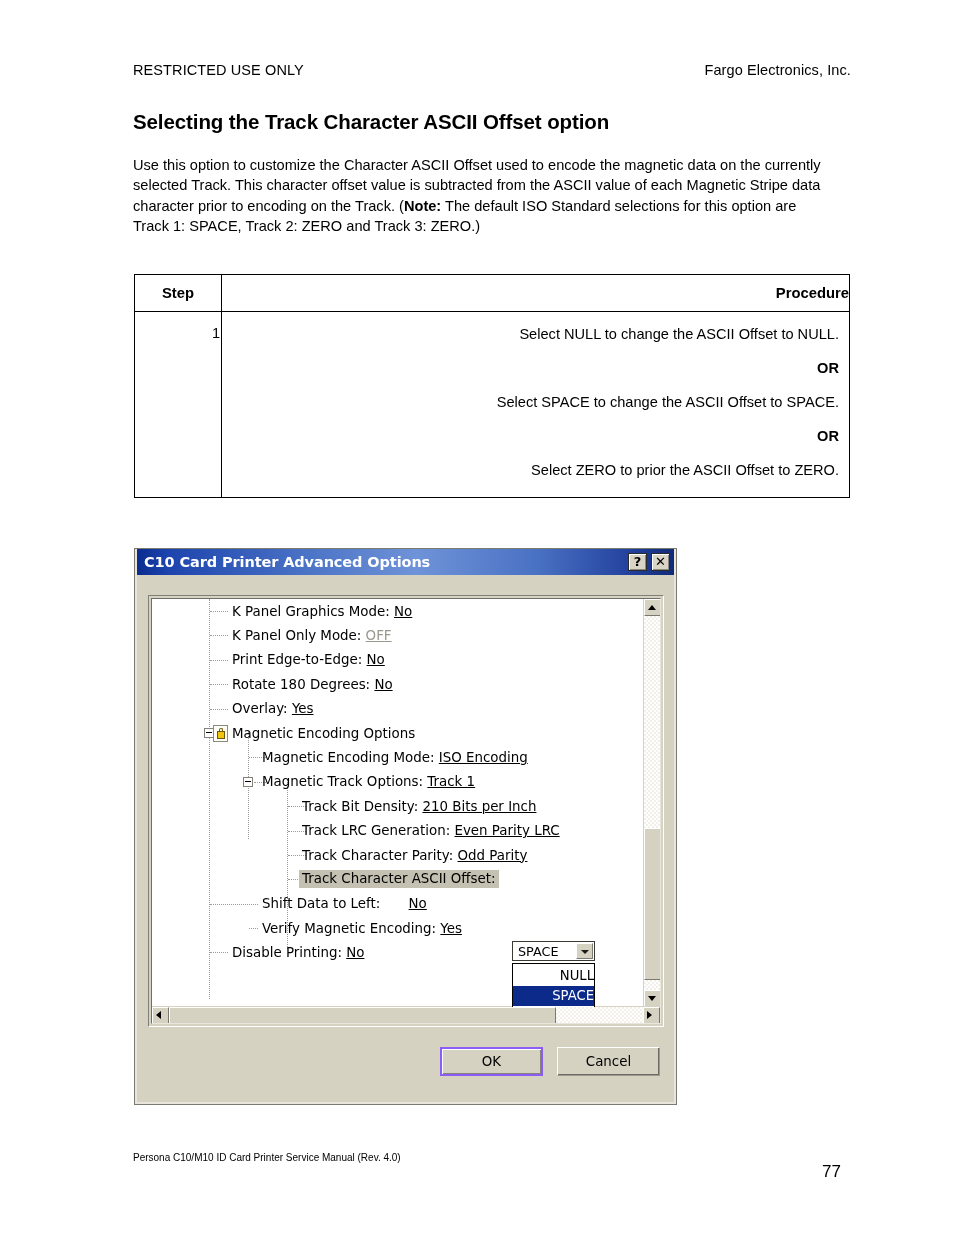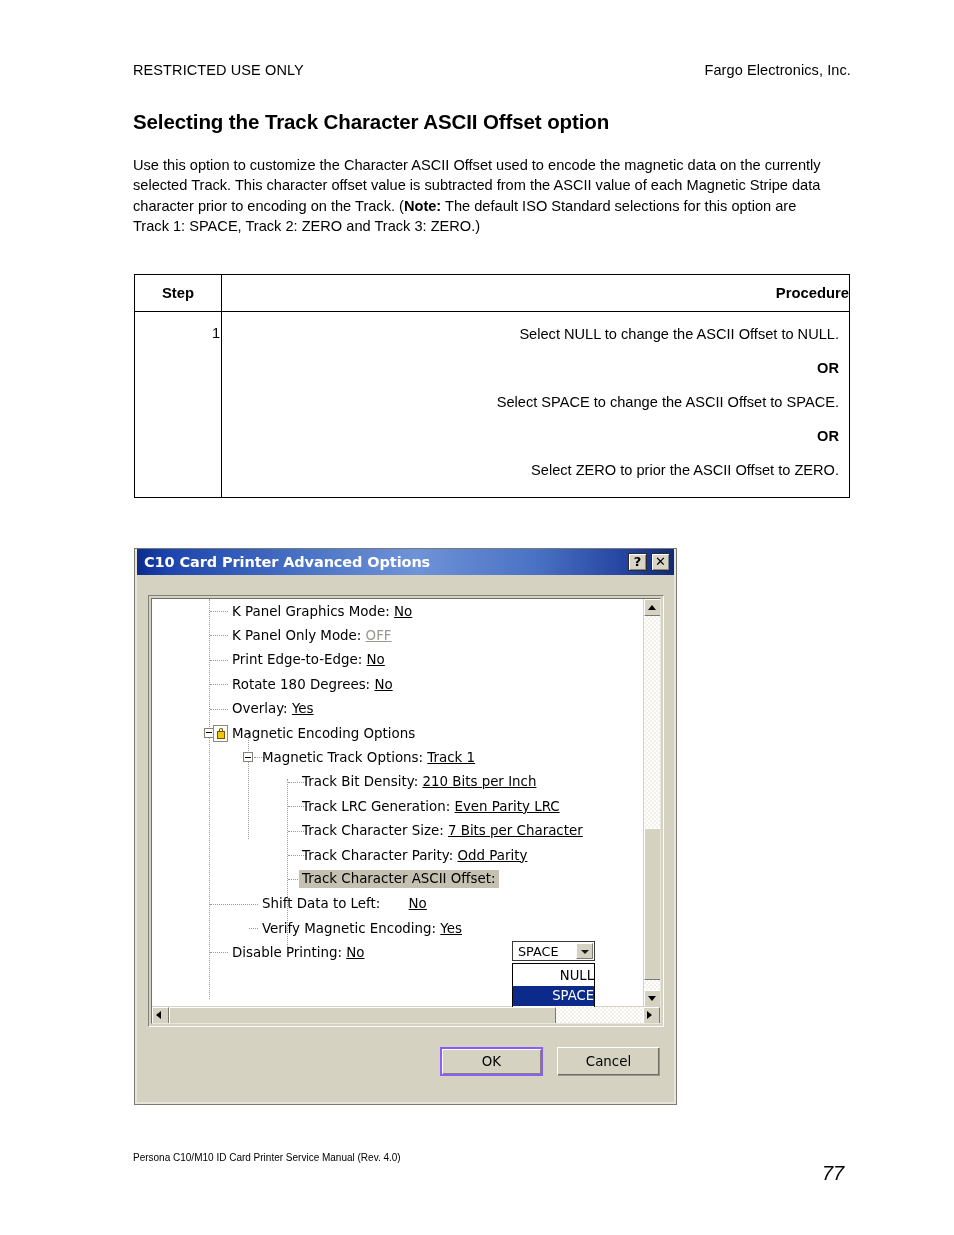--- a/index.html
+++ b/index.html
@@ -488,22 +488,21 @@
   .doc-footer {
     position: absolute;
     left: 133px;
     top: 1152px;
     font-size: 10px;
   }
   .page-number {
     position: absolute;
     left: 822px;
     top: 1162px;
-    font-size: 20px;
-    font-style: italic;
+    font-size: 17px;
   }
 </style>
 </head>
 <body>
 
 <div class="page">
 
   <div class="doc-header">
     <span class="left">RESTRICTED USE ONLY</span>
     <span class="right">Fargo Electronics, Inc.</span>
@@ -581,41 +580,41 @@
               <span class="lbl">Overlay:</span>&nbsp;<span class="lbl tval">Yes</span>
             </div>
 
             <div class="trow" style="padding-left:80px;">
               <span class="expander" style="left:52px; top:7px;"></span>
               <span class="hstub" style="left:63px; top:12px; width:9px;"></span>
               <span class="lockicon" style="left:61px; top:4px;"></span>
               <span class="lbl">Magnetic Encoding Options</span>
             </div>
 
+            <div class="trow" style="padding-left:110px;">
+              <span class="hstub" style="left:97px; top:12px; width:17px;"></span>
+              <span class="lbl">Magnetic Encoding Mode:</span>&nbsp;<span class="lbl tval">ISO Encoding</span>
+            </div>
 
             <div class="trow" style="padding-left:110px;">
               <span class="expander" style="left:91px; top:7px;"></span>
               <span class="hstub" style="left:102px; top:12px; width:12px;"></span>
               <span class="lbl">Magnetic Track Options:</span>&nbsp;<span class="lbl tval">Track 1</span>
             </div>
 
             <div class="trow" style="padding-left:150px;">
               <span class="hstub" style="left:136px; top:12px; width:18px;"></span>
               <span class="lbl">Track Bit Density:</span>&nbsp;<span class="lbl tval">210 Bits per Inch</span>
             </div>
 
             <div class="trow" style="padding-left:150px;">
               <span class="hstub" style="left:136px; top:12px; width:18px;"></span>
               <span class="lbl">Track LRC Generation:</span>&nbsp;<span class="lbl tval">Even Parity LRC</span>
             </div>
 
-            <div class="trow" style="padding-left:150px;">
-              <span class="hstub" style="left:136px; top:12px; width:18px;"></span>
-              <span class="lbl">Track Character Size:</span>&nbsp;<span class="lbl tval">7 Bits per Character</span>
-            </div>
 
             <div class="trow" style="padding-left:150px;">
               <span class="hstub" style="left:136px; top:12px; width:18px;"></span>
               <span class="lbl">Track Character Parity:</span>&nbsp;<span class="lbl tval">Odd Parity</span>
             </div>
 
             <div class="trow" style="padding-left:150px;">
               <span class="hstub" style="left:136px; top:12px; width:12px;"></span>
               <span class="lbl sel-bg">Track Character ASCII Offset:</span>
             </div>

